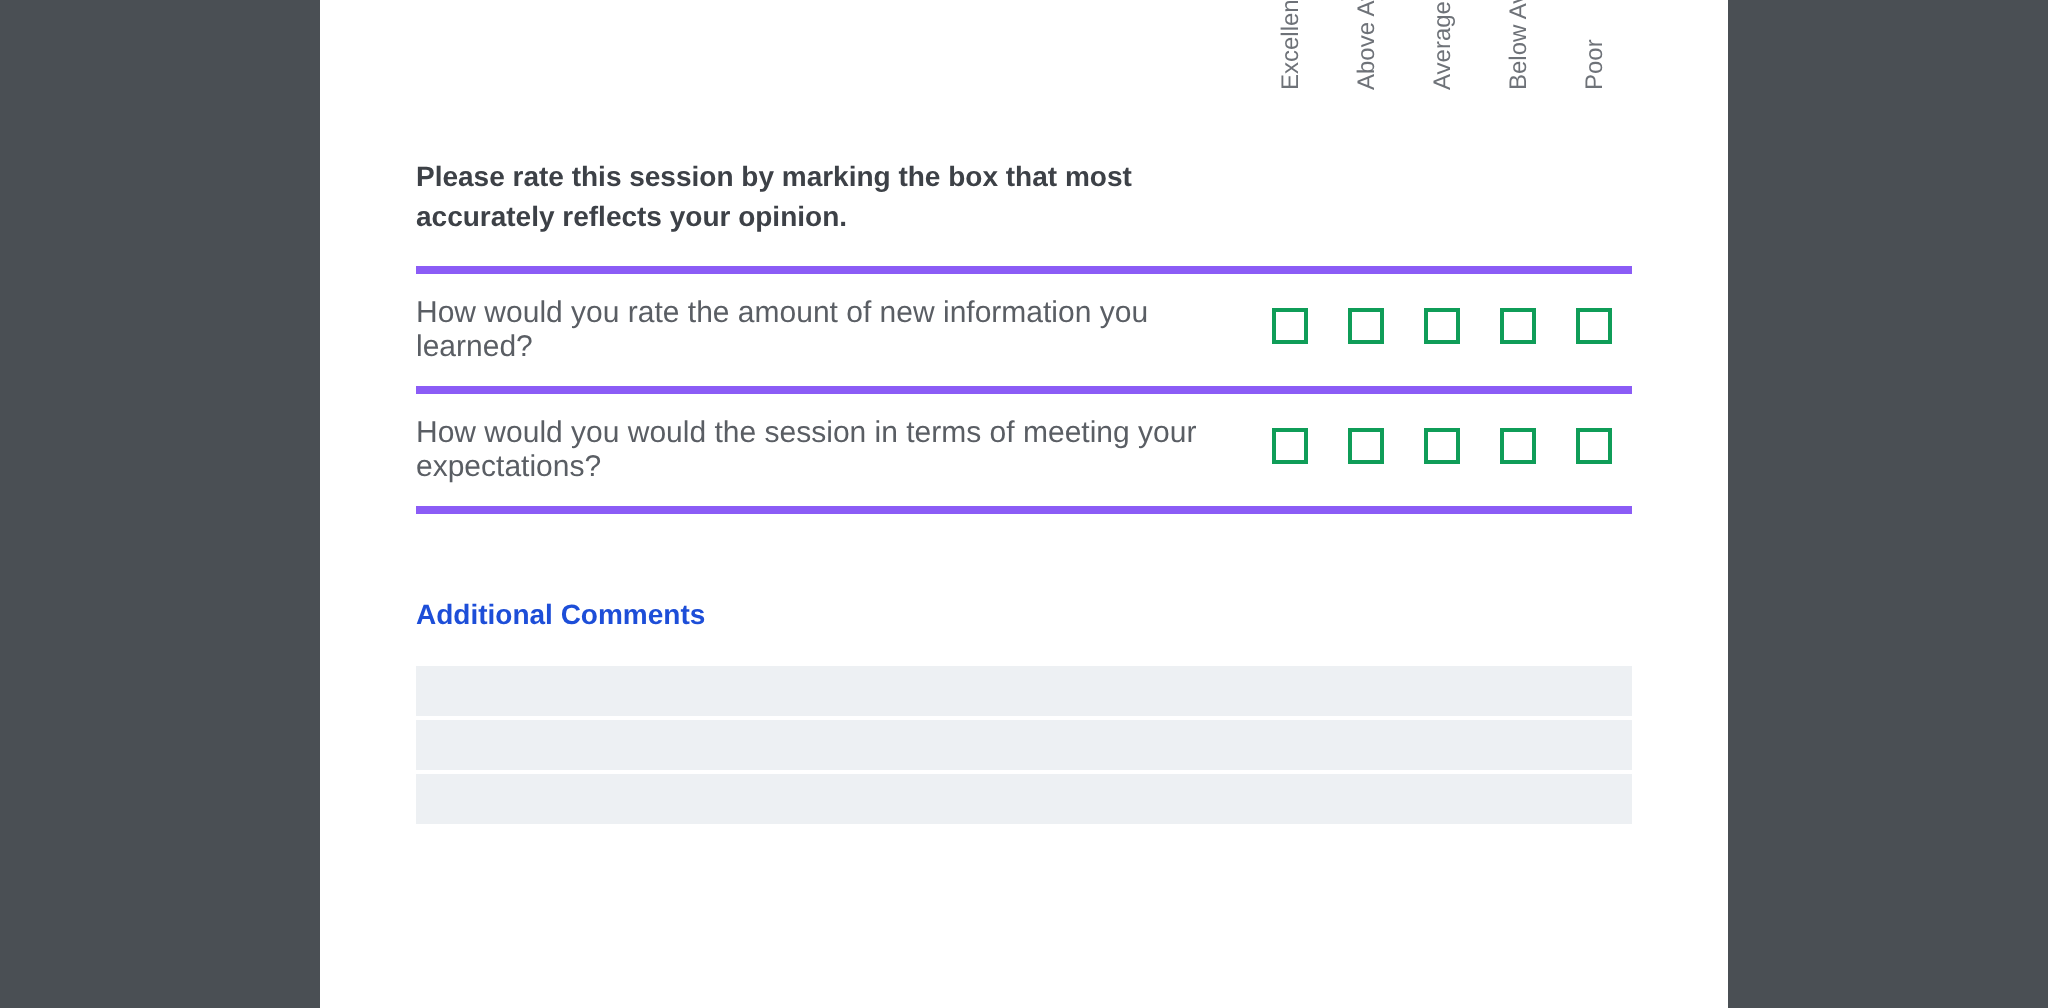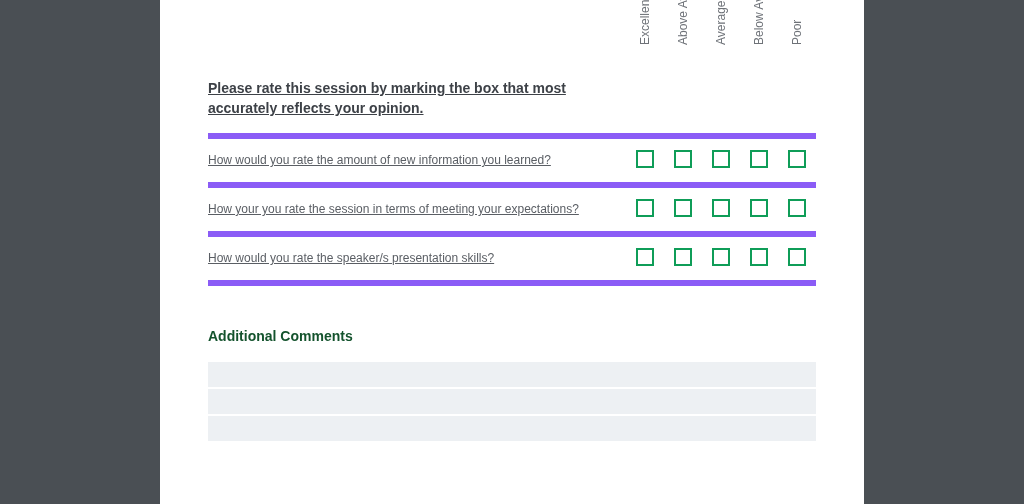--- a/index.html
+++ b/index.html
@@ -43,45 +43,44 @@
   }
   .survey-table .instr td{
     text-align:left;
     font-weight:700;
     color:#3d4147;
     padding:0 10px 14px 0;
     line-height:1.45;
     font-size:14px;
   }
   .survey-table tbody tr td{
-    border-bottom:6px solid #8b5cf6;
+    border-bottom:4px solid #8b5cf6;
     padding:11px 0;
-    text-decoration:underline;
   }
   .survey-table tbody tr td.q{
     text-align:left;
     color:#5a5e64;
-    font-size:12px;
+    font-size:15px;
   }
   .survey-table tbody tr td.cb{
     text-align:center;
     width:38px;
   }
   .chk{
     display:inline-block;
     width:18px;height:18px;
     border:2px solid #0f9d58;
     box-sizing:border-box;
     background:#fff;
     cursor:pointer;
   }
 
   .section-title{
     font-weight:700;
-    color:#14532d;
+    color:#1d4ed8;
     margin:42px 0 18px 0;
     font-size:14px;
   }
 
   .comment-box{
     background:#edf0f3;
   }
   .comment-box .line{
     height:25px;
     border-bottom:2px solid #ffffff;
@@ -113,29 +112,21 @@
 
     <tr>
           <td class="q">How would you rate the amount of new information you learned?</td>
           <td class="cb"><span class="chk"></span></td>
           <td class="cb"><span class="chk"></span></td>
           <td class="cb"><span class="chk"></span></td>
           <td class="cb"><span class="chk"></span></td>
           <td class="cb"><span class="chk"></span></td>
         </tr>
         <tr>
-          <td class="q">How your you rate the session in terms of meeting your expectations?</td>
-          <td class="cb"><span class="chk"></span></td>
-          <td class="cb"><span class="chk"></span></td>
-          <td class="cb"><span class="chk"></span></td>
-          <td class="cb"><span class="chk"></span></td>
-          <td class="cb"><span class="chk"></span></td>
-        </tr>
-        <tr>
-          <td class="q">How would you rate the speaker/s presentation skills?</td>
+          <td class="q">How would you would the session in terms of meeting your expectations?</td>
           <td class="cb"><span class="chk"></span></td>
           <td class="cb"><span class="chk"></span></td>
           <td class="cb"><span class="chk"></span></td>
           <td class="cb"><span class="chk"></span></td>
           <td class="cb"><span class="chk"></span></td>
         </tr>
       </tbody>
   </table>
 
   <div class="section-title">Additional Comments</div>

